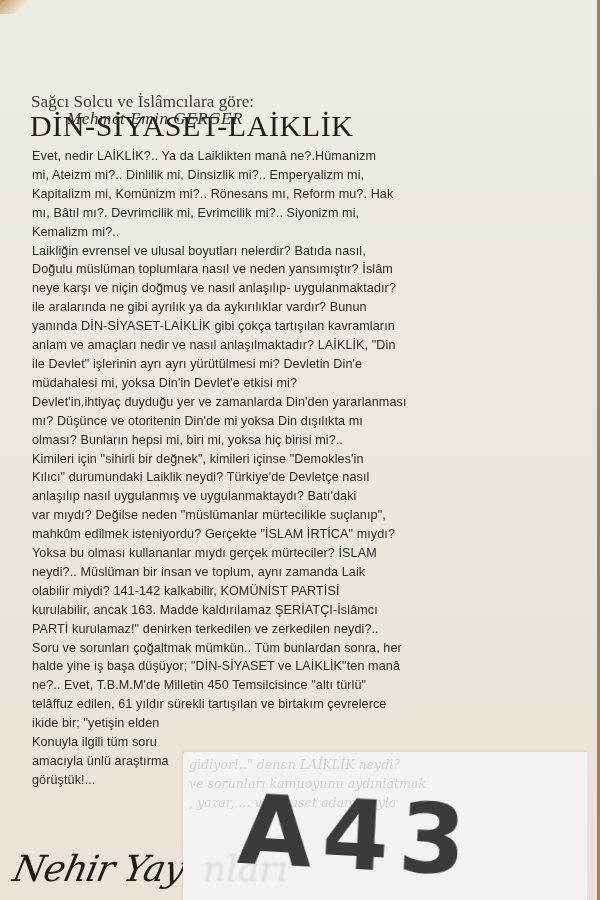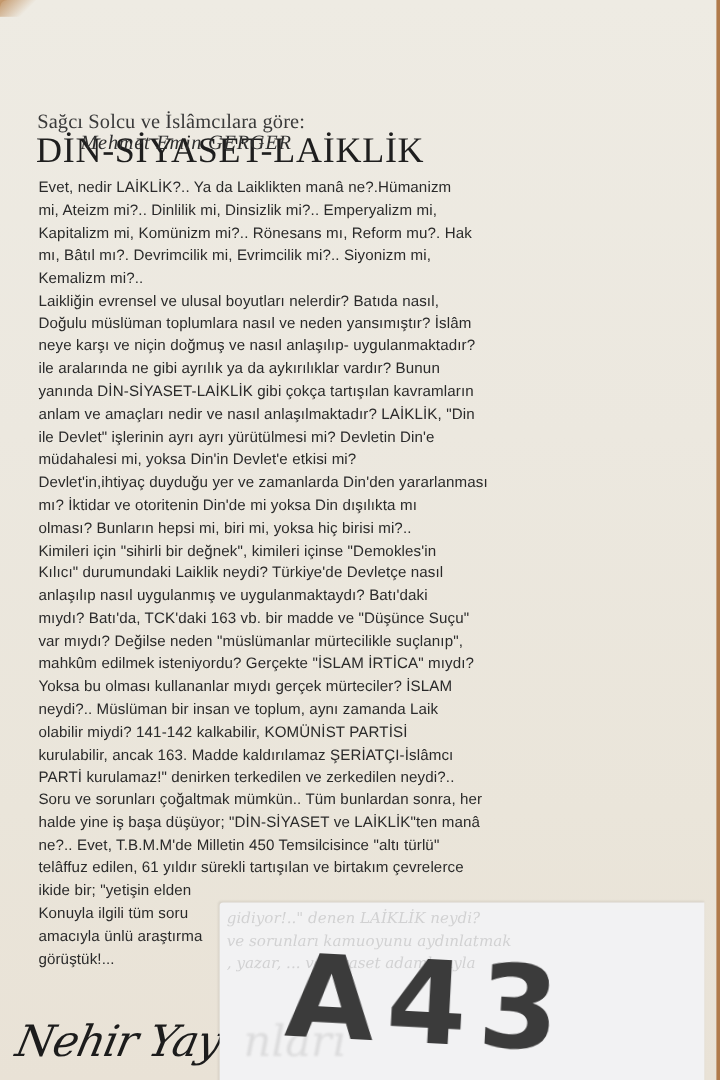--- a/index.html
+++ b/index.html
@@ -82,26 +82,25 @@
     <span class="ln">Kemalizm mi?..</span>
     <span class="ln">Laikliğin evrensel ve ulusal boyutları nelerdir? Batıda nasıl,</span>
     <span class="ln">Doğulu müslüman toplumlara nasıl ve neden yansımıştır? İslâm</span>
     <span class="ln">neye karşı ve niçin doğmuş ve nasıl anlaşılıp- uygulanmaktadır?</span>
     <span class="ln">ile aralarında ne gibi ayrılık ya da aykırılıklar vardır? Bunun</span>
     <span class="ln">yanında DİN-SİYASET-LAİKLİK gibi çokça tartışılan kavramların</span>
     <span class="ln">anlam ve amaçları nedir ve nasıl anlaşılmaktadır? LAİKLİK, "Din</span>
     <span class="ln">ile Devlet" işlerinin ayrı ayrı yürütülmesi mi? Devletin Din'e</span>
     <span class="ln">müdahalesi mi, yoksa Din'in Devlet'e etkisi mi?</span>
     <span class="ln">Devlet'in,ihtiyaç duyduğu yer ve zamanlarda Din'den yararlanması</span>
-    <span class="ln">mı? İktidar ve otoritenin Din'de mi yoksa Din dışılıkta mı</span>
+    <span class="ln">mı? Düşünce ve otoritenin Din'de mi yoksa Din dışılıkta mı</span>
     <span class="ln">olması? Bunların hepsi mi, biri mi, yoksa hiç birisi mi?..</span>
     <span class="ln">Kimileri için "sihirli bir değnek", kimileri içinse "Demokles'in</span>
     <span class="ln">Kılıcı" durumundaki Laiklik neydi? Türkiye'de Devletçe nasıl</span>
     <span class="ln">anlaşılıp nasıl uygulanmış ve uygulanmaktaydı? Batı'daki</span>
-    <span class="ln">mıydı? Batı'da, TCK'daki 163 vb. bir madde ve "Düşünce Suçu"</span>
     <span class="ln">var mıydı? Değilse neden "müslümanlar mürtecilikle suçlanıp",</span>
     <span class="ln">mahkûm edilmek isteniyordu? Gerçekte "İSLAM İRTİCA" mıydı?</span>
     <span class="ln">Yoksa bu olması kullananlar mıydı gerçek mürteciler? İSLAM</span>
     <span class="ln">neydi?.. Müslüman bir insan ve toplum, aynı zamanda Laik</span>
     <span class="ln">olabilir miydi? 141-142 kalkabilir, KOMÜNİST PARTİSİ</span>
     <span class="ln">kurulabilir, ancak 163. Madde kaldırılamaz ŞERİATÇI-İslâmcı</span>
     <span class="ln">PARTİ kurulamaz!" denirken terkedilen ve zerkedilen neydi?..</span>
     <span class="ln">Soru ve sorunları çoğaltmak mümkün.. Tüm bunlardan sonra, her</span>
     <span class="ln">halde yine iş başa düşüyor; "DİN-SİYASET ve LAİKLİK"ten manâ</span>
     <span class="ln">ne?..  Evet, T.B.M.M'de Milletin 450 Temsilcisince "altı türlü"</span>

